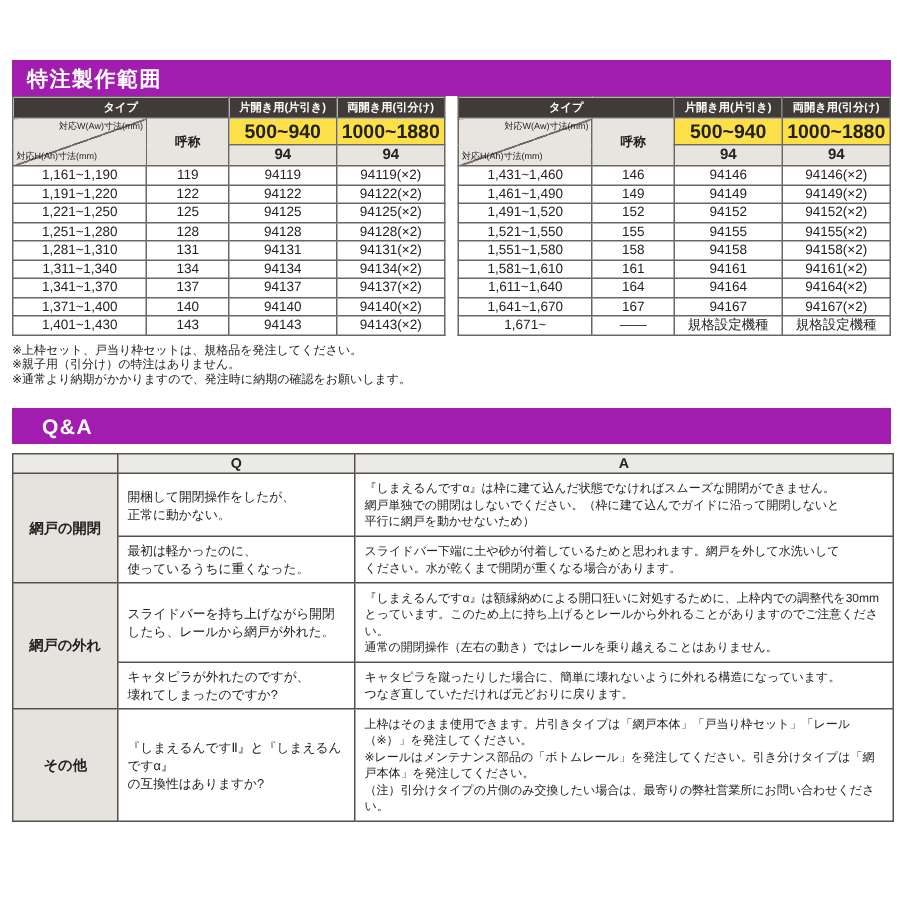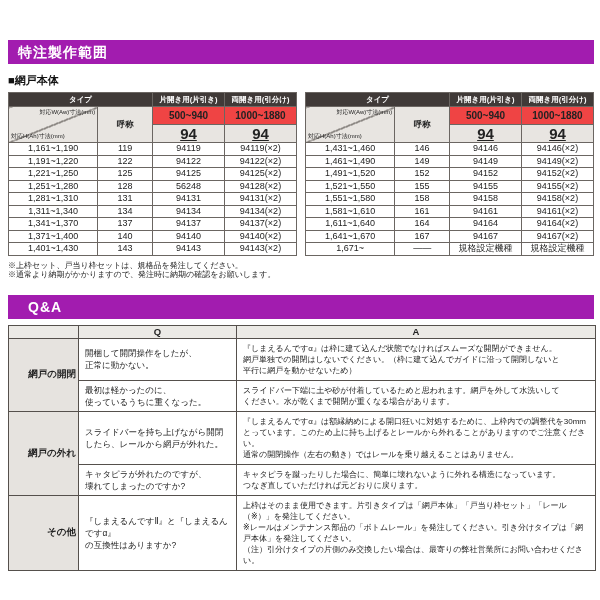--- a/index.html
+++ b/index.html
@@ -19,56 +19,55 @@
   table.size-table{
     border-collapse:collapse;table-layout:fixed;flex:1;
     font-size:9px;border:1px solid #3a3532;
   }
   table.size-table th, table.size-table td{
     border:1px solid #6b6662;text-align:center;vertical-align:middle;
     padding:0;overflow:hidden;white-space:nowrap;
   }
   .hdr-dark{background:#403a38;color:#fff;font-weight:bold;font-size:7.5px;height:13px;}
   .hdr-gray{background:#e8e5e1;font-weight:bold;}
-  .hdr-range{background:#ef4444;font-weight:bold;font-size:10px;height:17px;}
-  .hdr-code{background:#e8e5e1;font-weight:bold;font-size:15px;height:13px;text-decoration:underline;}
+  .hdr-range{background:#fde047;font-weight:bold;font-size:13px;height:17px;}
+  .hdr-code{background:#e8e5e1;font-weight:bold;font-size:10px;height:13px;}
   .hdr-name{font-size:8.5px;margin-top:16px;}
   .diag-cell{
     background:#e8e5e1 linear-gradient(to bottom right,
       transparent calc(50% - 0.6px), #6b6662 calc(50% - 0.6px),
       #6b6662 calc(50% + 0.6px), transparent calc(50% + 0.6px));
     position:relative;height:30px;
   }
   .diag-w{position:absolute;top:1px;right:2px;font-size:6px;font-weight:normal;}
   .diag-h{position:absolute;bottom:1px;left:2px;font-size:6px;font-weight:normal;}
   table.size-table tbody td{height:11.5px;font-size:9px;background:#fff;line-height:1;}
-  .notes{margin-top:5px;font-size:8px;line-height:9.6px;color:#222;width:330px;font-family:Liberation Serif, serif;}
+  .notes{margin-top:5px;font-size:8px;line-height:9.6px;color:#222;width:330px;}
   .qa-section-bar{margin-top:15px;padding-left:20px;}
   table.qa-table{
     border-collapse:collapse;table-layout:fixed;width:588px;
     margin-top:6px;border:1px solid #3a3532;
   }
   table.qa-table th, table.qa-table td{
     border:1px solid #55504c;vertical-align:middle;
   }
   .qa-head{background:#eceae6;font-weight:bold;font-size:9.5px;height:12px;text-align:center;padding:0;}
-  .qa-cat{background:#e6e3df;font-weight:bold;font-size:9.5px;text-align:right;padding:0 2px;}
+  .qa-cat{background:#e6e3df;font-weight:bold;font-size:9.5px;text-align:center;padding:0 2px;}
   .qa-q{background:#fff;font-size:8.5px;padding:1px 6px;line-height:12px;white-space:pre-line;vertical-align:middle;}
   .qa-a{background:#fff;font-size:8px;padding:4px 6px;line-height:11px;white-space:pre-line;vertical-align:middle;}
 </style>
 </head>
 <body>
 
 <div class="page">
 
   <div class="section-bar">
     <span>特注製作範囲</span>
   </div>
 
-  <div class="subtitle">■網戸本体</div>
 
   <div class="tables-row">
 
     <table class="size-table">
       <colgroup>
           <col style="width:31%">
           <col style="width:19%">
           <col style="width:25%">
           <col style="width:25%">
         </colgroup>
@@ -107,21 +106,21 @@
           </tr>
           <tr>
             <td>1,221~1,250</td>
             <td>125</td>
             <td>94125</td>
             <td>94125(×2)</td>
           </tr>
           <tr>
             <td>1,251~1,280</td>
             <td>128</td>
-            <td>56248</td>
+            <td>94128</td>
             <td>94128(×2)</td>
           </tr>
           <tr>
             <td>1,281~1,310</td>
             <td>131</td>
             <td>94131</td>
             <td>94131(×2)</td>
           </tr>
           <tr>
             <td>1,311~1,340</td>
@@ -232,20 +231,21 @@
             <td>規格設定機種</td>
             <td>規格設定機種</td>
           </tr>
         </tbody>
     </table>
 
   </div>
 
   <div class="notes">
     <div>※上枠セット、戸当り枠セットは、規格品を発注してください。</div>
+    <div>※親子用（引分け）の特注はありません。</div>
     <div>※通常より納期がかかりますので、発注時に納期の確認をお願いします。</div>
   </div>
 
   <div class="section-bar qa-section-bar">
     <span>Q&amp;A</span>
   </div>
 
   <table class="qa-table">
     <colgroup>
         <col style="width:70px">

